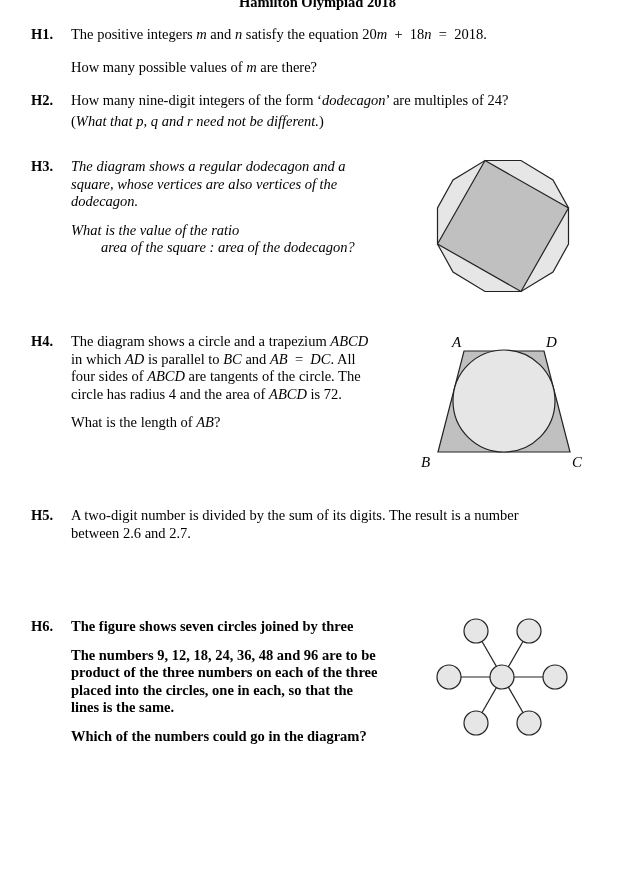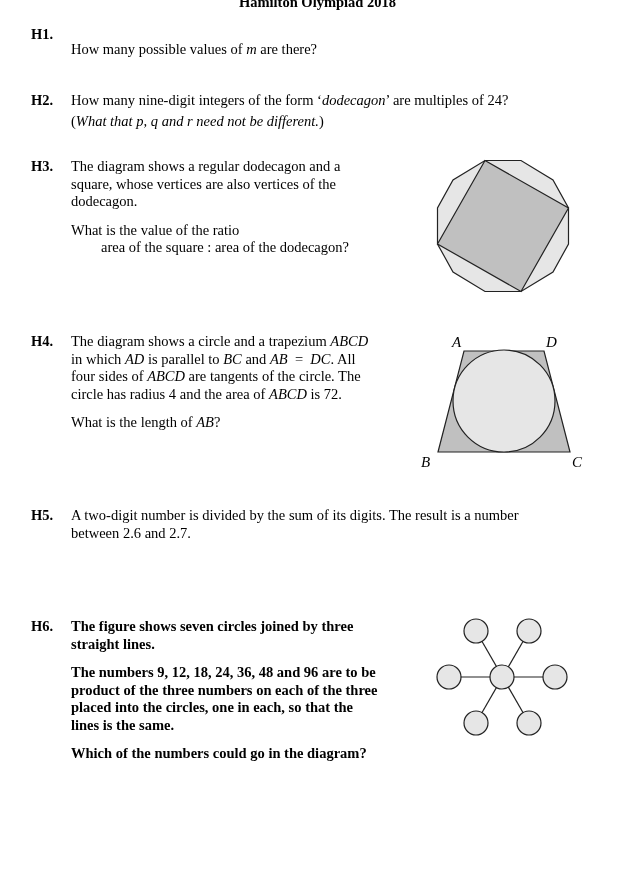--- a/index.html
+++ b/index.html
@@ -18,35 +18,36 @@
   .lbl { font-family:"Liberation Serif", serif; font-style:italic; font-size:15px; fill:#000; }
 </style>
 </head>
 <body>
 
 <div class="title">Hamilton Olympiad 2018</div>
 
 <div class="q" style="top:26px;">
   <span class="num">H1.</span>
   <div class="txt" style="width:520px;">
+    <p>The positive integers <i>m</i> and <i>n</i> satisfy the equation 20<i>m</i> &nbsp;+ &nbsp;18<i>n</i> &nbsp;= &nbsp;2018.</p>
     <p style="margin-top:15px;">How many possible values of <i>m</i> are there?</p>
   </div>
 </div>
 
 <div class="q" style="top:92px;">
   <span class="num">H2.</span>
   <div class="txt" style="width:540px;">
     <p>How many nine-digit integers of the form ‘<i>dodecagon</i>’ are multiples of 24?</p>
     <p style="margin-top:3px;">(<i>What that p, q and r need not be different.</i>)</p>
   </div>
 </div>
 
 <div class="q" style="top:158px;">
   <span class="num">H3.</span>
-  <div class="txt" style="width:320px;">
+  <div class="txt" style="width:320px;font-style:italic;">
     <p>The diagram shows a regular dodecagon and a</p>
     <p>square, whose vertices are also vertices of the</p>
     <p>dodecagon.</p>
     <div class="gap"></div>
     <p>What is the value of the ratio</p>
     <p class="indent">area of the square : area of the dodecagon?</p>
   </div>
 </div>
 
 <svg style="left:420px;top:150px;" width="180" height="150" viewBox="0 0 180 150">
@@ -81,21 +82,20 @@
     <p>A two-digit number is divided by the sum of its digits. The result is a number</p>
     <p>between 2.6 and 2.7.</p>
     <div class="gap"></div>
   </div>
 </div>
 
 <div class="q" style="top:618px;">
   <span class="num">H6.</span>
   <div class="txt" style="width:330px;font-weight:bold;">
     <p>The figure shows seven circles joined by three</p>
-    <p>straight lines.</p>
     <div class="gap"></div>
     <p>The numbers 9, 12, 18, 24, 36, 48 and 96 are to be</p>
     <p>product of the three numbers on each of the three</p>
     <p>placed into the circles, one in each, so that the</p>
     <p>lines is the same.</p>
     <div class="gap"></div>
     <p>Which of the numbers could go in the diagram?</p>
   </div>
 </div>
 

